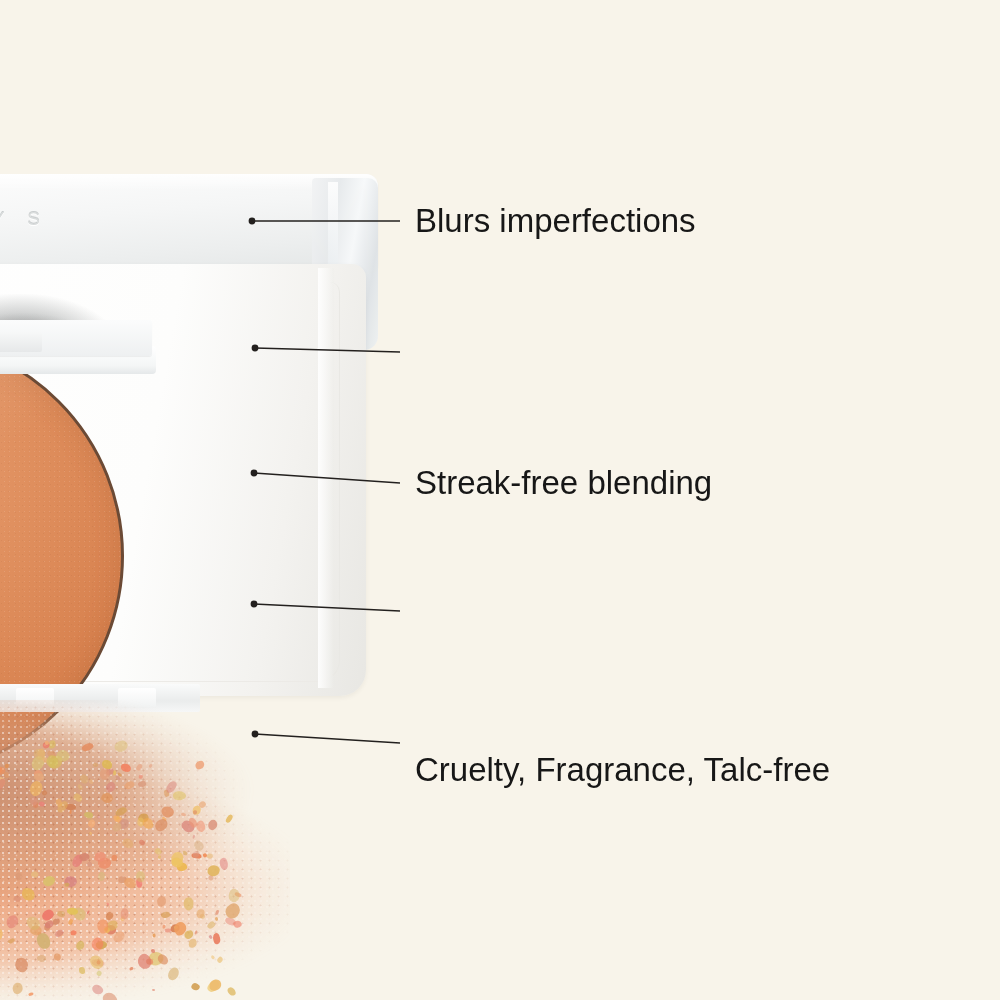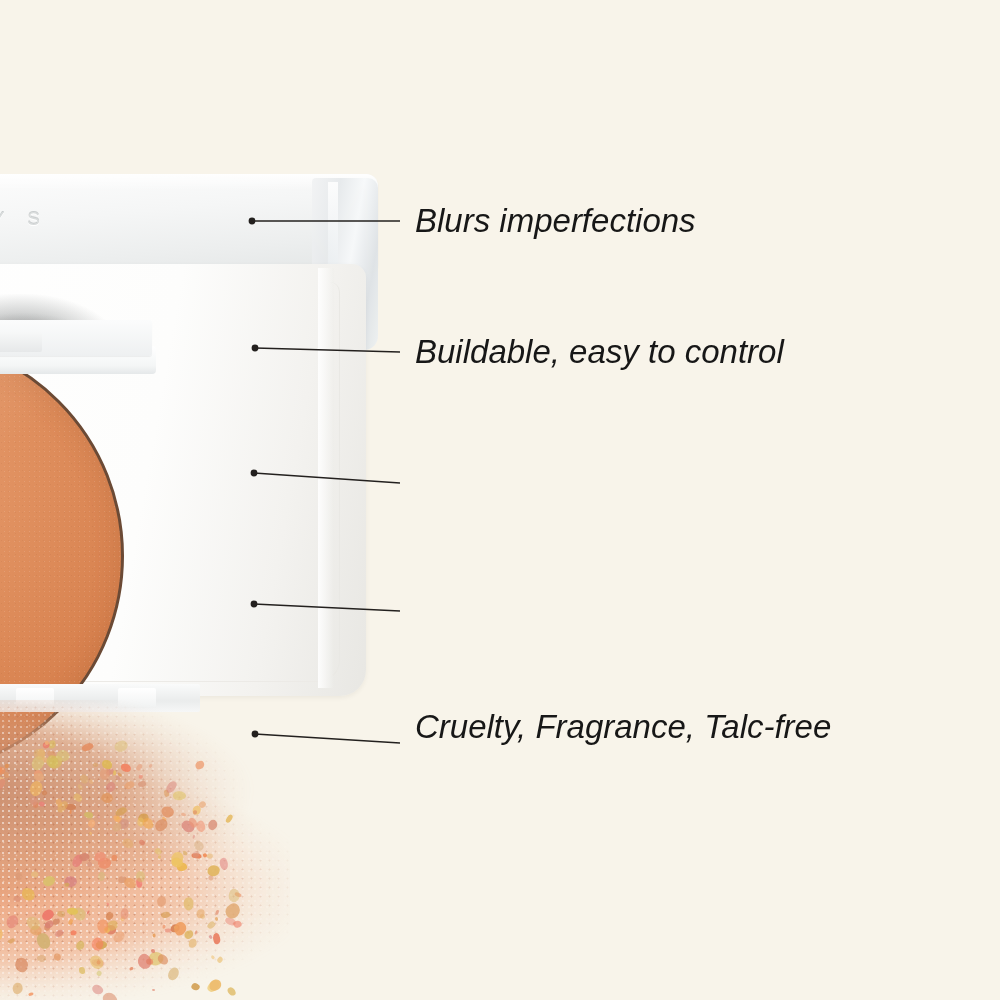--- a/index.html
+++ b/index.html
@@ -234,21 +234,20 @@
     background:#d98f66;
     border-radius:45% 55% 40% 60%;
     opacity:.85;
   }
 
   
   .callout {
     position:absolute;
     left:0; width:850px;
     height:40px;
-    font-style:italic;
   }
   .callout-label {
     position:absolute;
     left:415px; top:0;
     font-size:33px;
     color:#171717;
     line-height:40px;
     white-space:nowrap;
     font-weight:400;
   }
@@ -502,20 +501,20 @@
       <circle cx="254" cy="473" r="3.4" fill="#23201e"></circle>
       <line x1="254" y1="604" x2="400" y2="611" stroke="#23201e" stroke-width="1.6"></line>
       <circle cx="254" cy="604" r="3.4" fill="#23201e"></circle>
       <line x1="255" y1="734" x2="400" y2="743" stroke="#23201e" stroke-width="1.6"></line>
       <circle cx="255" cy="734" r="3.4" fill="#23201e"></circle>
     </svg>
 
   <div class="callout" id="callout-0" style="top: 201px;">
     <div class="callout-label">Blurs imperfections</div>
   </div>
-  <div class="callout" id="callout-1" style="top: 332px;">
-    <div class="callout-label">Buildable, easy to control</div>
+  <div class="callout" id="callout-2" style="top: 463px;">
+    <div class="callout-label">Streak-free blending</div>
   </div>
-  <div class="callout" id="callout-4" style="top: 707px;">
+  <div class="callout" id="callout-4" style="top: 750px;">
     <div class="callout-label">Cruelty, Fragrance, Talc-free</div>
   </div>
 
 </div>
 
 </body></html>

